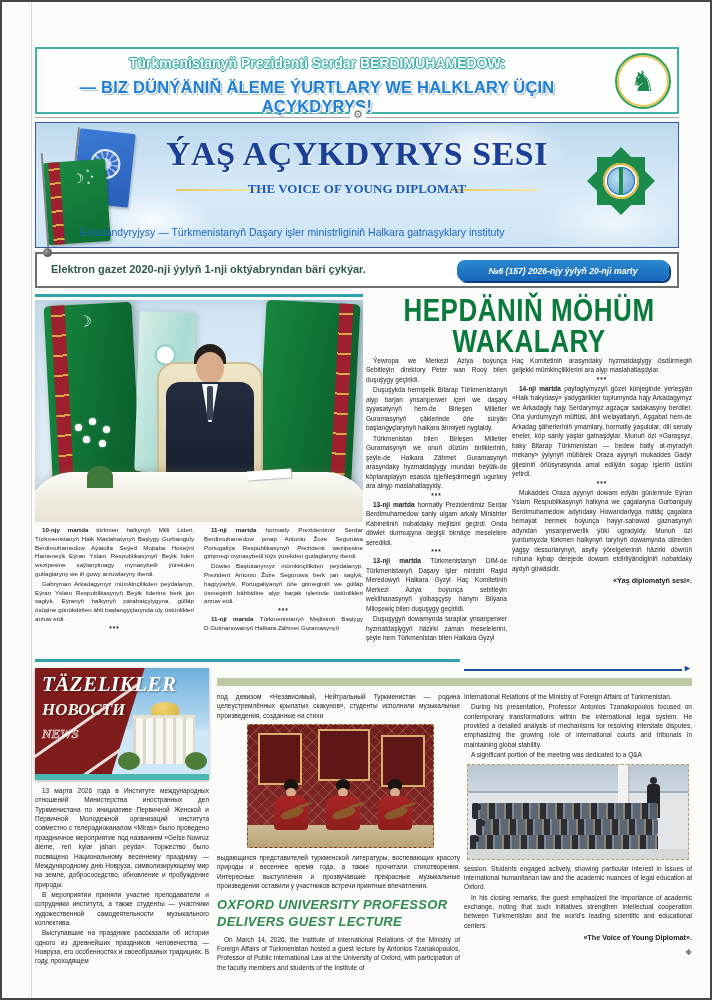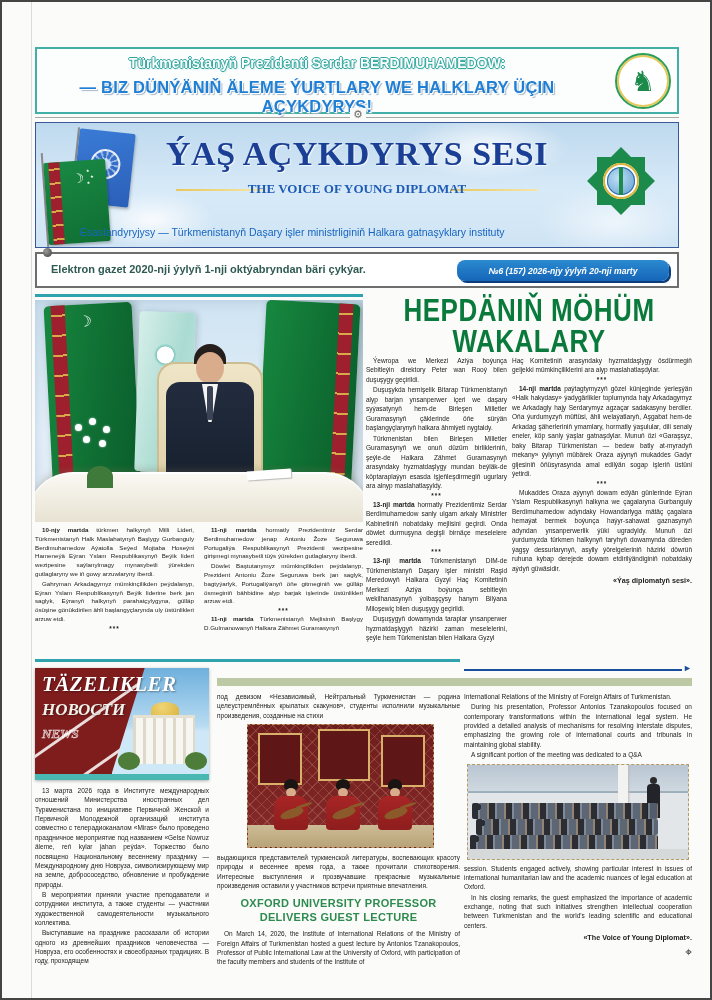--- a/index.html
+++ b/index.html
@@ -148,22 +148,22 @@
   .nb-teal{position:absolute;left:0;right:0;bottom:0;height:6px;background:#49b8b2;}
 
   
   .ru-col{position:absolute;left:33px;top:784px;width:174px;height:210px;overflow:hidden;}
   .ru-head{margin:0 0 4px 0;font-size:7.4px;line-height:1.4;font-weight:bold;font-style:italic;
            color:#2e8b4f;text-align:center;}
   .ru-col p.body, .mid-col p.body, .right-col p.body{font-size:6.5px;line-height:1.44;}
   .compass{font-size:12px;color:#2a2a2a;margin-top:3px;}
   .mid-col{position:absolute;left:215px;top:690px;width:243px;height:302px;overflow:hidden;}
   .right-col{position:absolute;left:462px;top:690px;width:228px;height:302px;overflow:hidden;}
-  .ox-head{margin:5px 0 4px 0;font-size:11px;line-height:1.35;font-weight:bold;
-           color:#2e8b4f;text-align:center;letter-spacing:.3px;}
+  .ox-head{margin:5px 0 4px 0;font-size:13px;line-height:1.35;font-weight:bold;font-style:italic;
+           color:#2e8b4f;letter-spacing:.3px;}
 
   
   .photo-mus{position:relative;width:187px;height:124px;margin:4px 0 5px 30px;border:1px dashed #b69a67;
              box-sizing:border-box;overflow:hidden;
              background:
                repeating-linear-gradient(45deg,transparent 0 7px,rgba(240,200,160,.18) 7px 8px),
                repeating-linear-gradient(-45deg,transparent 0 7px,rgba(240,200,160,.18) 7px 8px),
                linear-gradient(180deg,#6e1d1d 0%,#7d2424 60%,#8a2c2c 100%);}
   .mus-carpet{position:absolute;top:8px;width:44px;height:52px;background:#5e1616;border:2px solid #d8b06a;
               box-sizing:border-box;}

